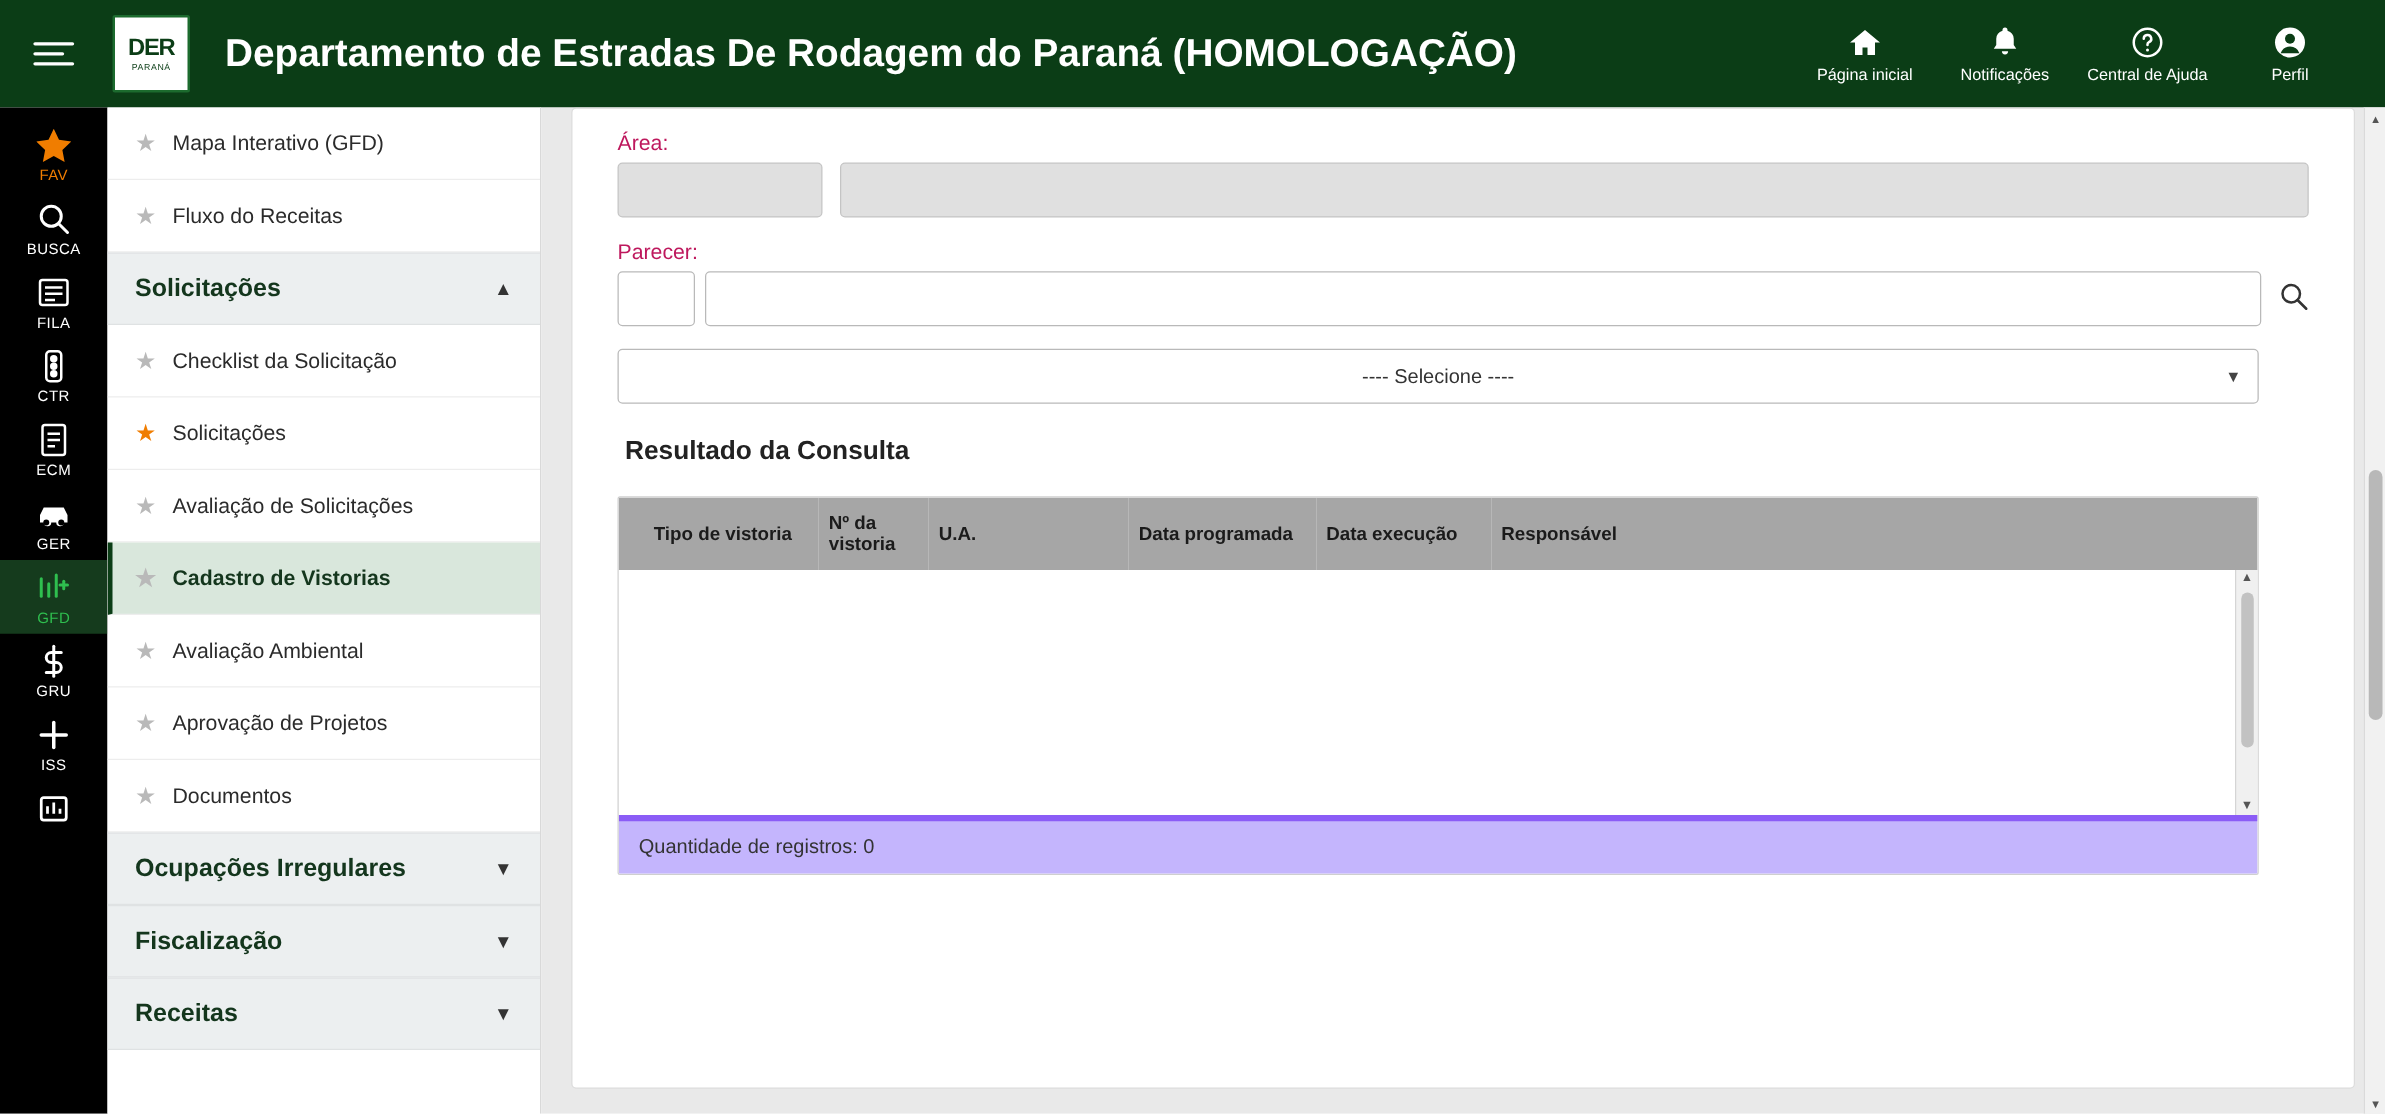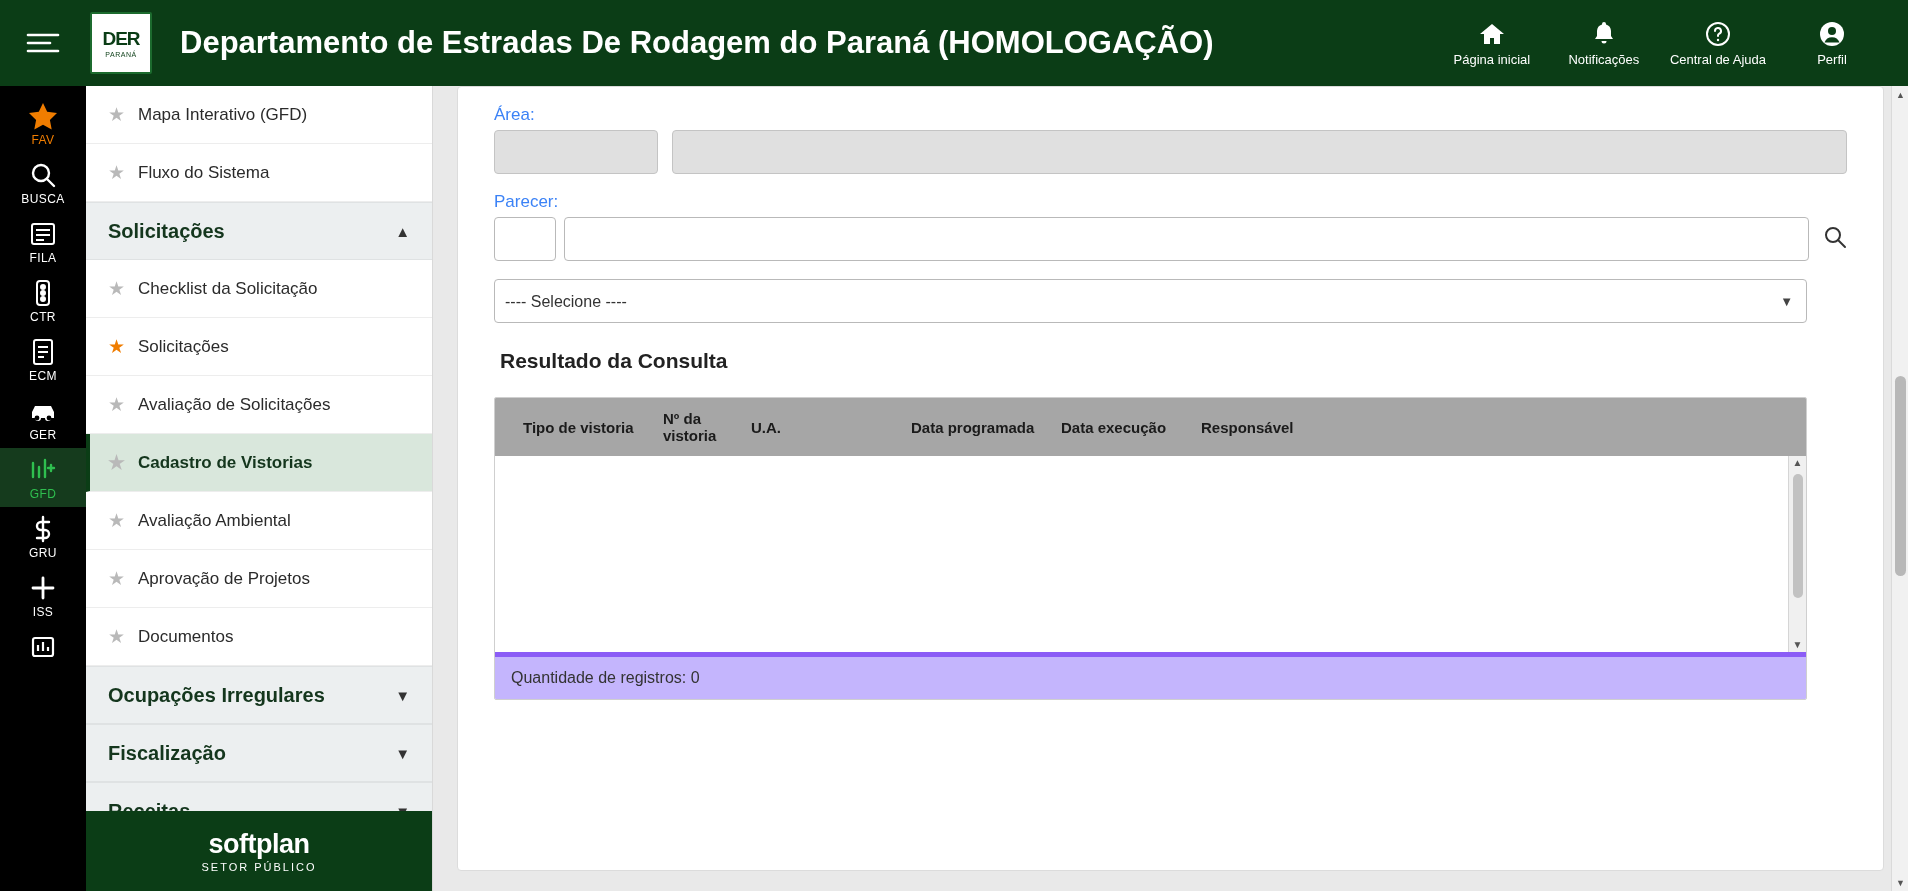--- a/index.html
+++ b/index.html
@@ -160,31 +160,32 @@
     background: #fff;
     border: 1px solid #dcdcdc;
     border-radius: 4px;
     flex: 1;
     margin-top: 0;
     padding: 18px 36px 24px 36px;
     overflow: hidden;
     position: relative;
   }
   .field-label {
-    font-size: 17px; color: #3b82f6; margin-bottom: 5px; display: block;
+    font-size: 17px; color: #be185d; margin-bottom: 5px; display: block;
   }
   .row { display: flex; align-items: center; }
   .inp {
     height: 44px;
     border: 1px solid #b9b9b9;
     border-radius: 4px;
     background: #fff;
     font-size: 16px;
     padding: 0 10px;
     color: #333;
+    text-align: center;
   }
   .inp.readonly { background: #e0e0e0; border-color: #c4c4c4; }
   .mb18 { margin-bottom: 18px; }
   .search-ic { margin-left: 14px; cursor: pointer; color: #333; }
   select.inp {
     width: 100%;
     appearance: none;
     -webkit-appearance: none;
     background-image: none;
   }
@@ -451,21 +452,21 @@
     <div class="menu">
       <div class="menu-scroll">
 
         <div class="menu-link">
           <span class="star">★</span>
           <span>Mapa Interativo (GFD)</span>
         </div>
 
         <div class="menu-link">
           <span class="star">★</span>
-          <span>Fluxo do Sistema</span>
+          <span>Fluxo do Receitas</span>
         </div>
 
         <div class="menu-group">
           <span>Solicitações</span>
           <span class="chev">▲</span>
         </div>
 
         <div class="menu-link">
           <span class="star">★</span>
           <span>Checklist da Solicitação</span>
@@ -510,24 +511,20 @@
           <span>Fiscalização</span>
           <span class="chev">▼</span>
         </div>
 
         <div class="menu-group">
           <span>Receitas</span>
           <span class="chev">▼</span>
         </div>
       </div>
 
-      <div class="menu-footer">
-        <div class="sp-main">softplan</div>
-        <div class="sp-sub">SETOR PÚBLICO</div>
-      </div>
     </div>
 
     <div class="content">
       <div class="card">
 
         <label class="field-label">Área:</label>
         <div class="row mb18">
           <input class="inp readonly" style="width: 164px;" readonly="" value="">
           <input class="inp readonly" style="flex: 1 1 0%; margin-left: 14px;" readonly="" value="">
         </div>

